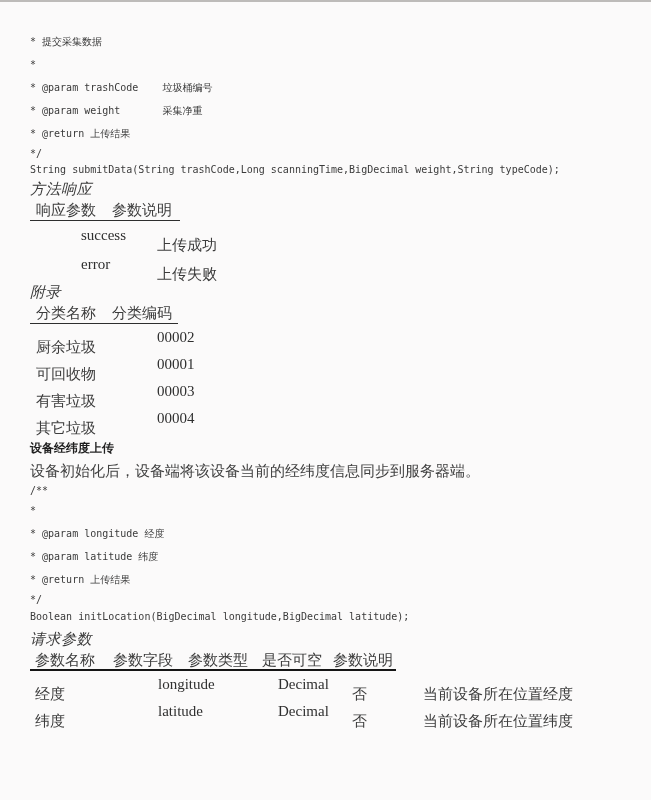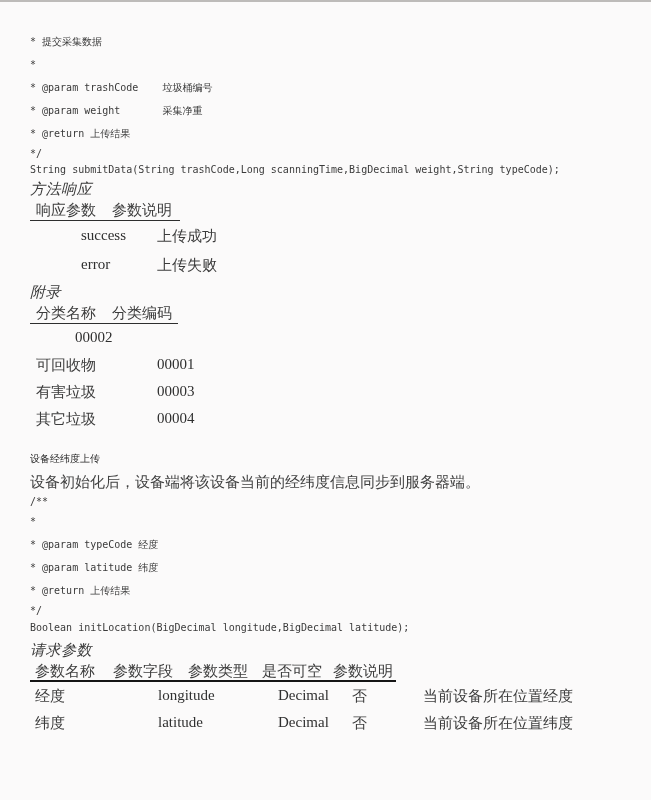--- a/index.html
+++ b/index.html
@@ -20,39 +20,39 @@
   
   .code { font-family:"DejaVu Sans Mono", monospace; font-size:10px; color:#3a3a3a; }
   .ln23 { line-height:23px; white-space:pre; }
   .ln18 { line-height:18px; white-space:pre; }
   .ln17 { line-height:17px; white-space:pre; }
   .sig  { line-height:16px; white-space:pre-wrap; }
   
   .h-it { font-family:"Liberation Serif", serif; font-style:italic; font-size:15px;
           line-height:22px; color:#3a3a3a; letter-spacing:0.5px; }
   .h-it.mt2 { margin-top:2px; }
-  .h-b  { font-weight:normal; font-size:10px; line-height:24px; color:#1f1f1f; margin-top:15px; }
+  .h-b  { font-weight:bold; font-size:12px; line-height:24px; color:#1f1f1f; margin-top:4px; }
   .para { font-size:15px; line-height:22px; color:#3f3f3f; }
   
   .tbl { font-size:15px; color:#3c3c3c; }
   .tr  { display:flex; }
   .tr > span { display:block; white-space:nowrap; }
   .th  { line-height:20px; border-bottom:1px solid #2e2e2e; }
   .t1 .th { width:150px; }
   .t2 .th { width:148px; }
   .t3 .th { width:366px; line-height:19px; border-bottom:2px solid #151515; }
   .t1 .td { line-height:29px; }
   .t2 .td, .t3 .td { line-height:27px; }
   .t1 .c1, .t2 .c1 { width:82px; padding-left:6px; }
   .t3 .c1 { width:83px; padding-left:5px; }
   .t3 .c2 { width:75px; }
   .t3 .c3 { width:74px; }
   .t3 .c4 { width:71px; }
   .en  { font-family:"Liberation Serif", serif; color:#2f2f2f;margin-left:45px; }
-  .low { position:relative; top:0; }
+  .low { position:relative; top:9px; }
 </style>
 </head>
 <body>
 
 <div class="page">
 
   <div>
     <div class="code ln23">* 提交采集数据</div>
     <div class="code ln23">*</div>
     <div class="code ln23">* @param trashCode    垃圾桶编号</div>
@@ -80,20 +80,21 @@
   </div>
 
   <div class="h-it mt2">附录</div>
 
   <div class="tbl t2">
     <div class="tr th">
       <span class="c1">分类名称</span>
       <span class="c2">分类编码</span>
     </div>
     <div class="tr td">
+      <span class="c1 low">厨余垃圾</span>
       <span class="c2 en">00002</span>
     </div>
     <div class="tr td">
       <span class="c1 low">可回收物</span>
       <span class="c2 en">00001</span>
     </div>
     <div class="tr td">
       <span class="c1 low">有害垃圾</span>
       <span class="c2 en">00003</span>
     </div>
@@ -102,21 +103,21 @@
       <span class="c2 en">00004</span>
     </div>
   </div>
 
   <div class="h-b">设备经纬度上传</div>
   <div class="para">设备初始化后，设备端将该设备当前的经纬度信息同步到服务器端。</div>
 
   <div>
     <div class="code ln17">/**</div>
     <div class="code ln23">*</div>
-    <div class="code ln23">* @param typeCode 经度</div>
+    <div class="code ln23">* @param longitude 经度</div>
     <div class="code ln23">* @param latitude 纬度</div>
     <div class="code ln23">* @return 上传结果</div>
     <div class="code ln17">*/</div>
     <div class="code ln18">Boolean initLocation(BigDecimal longitude,BigDecimal latitude);</div>
   </div>
 
   <div class="h-it mt2">请求参数</div>
 
   <div class="tbl t3">
     <div class="tr th">

